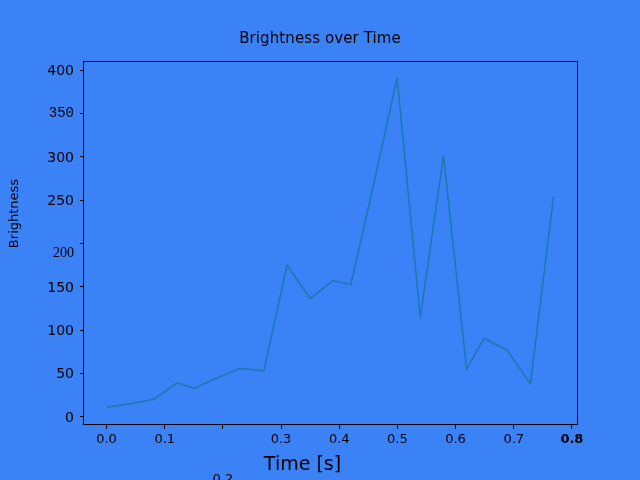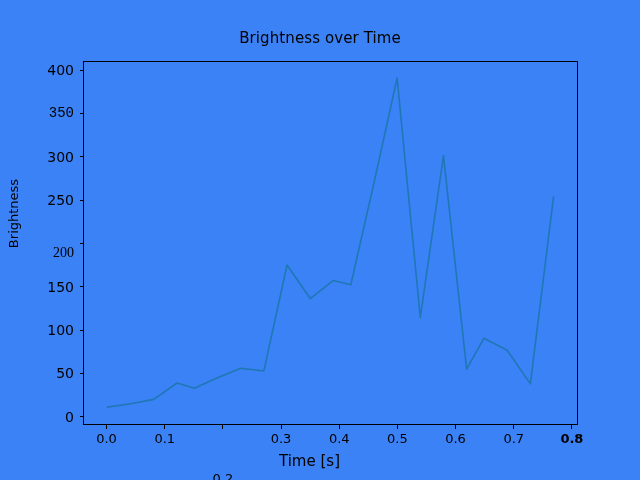--- a/index.html
+++ b/index.html
@@ -81,25 +81,25 @@
   }
   .xtick-mark {
     position: absolute;
     top: 425px;
     width: 1.1px;
     height: 4px;
     background: #000000;
   }
   #xlabel {
     position: absolute;
-    left: 8px;
+    left: 1px;
     top: 452px;
     width: 603px;
     text-align: center;
-    font-size: 15px;
+    font-size: 19px;
     color: #000000;
   }
   #ylabel {
     position: absolute;
     left: -77px;
     top: 206px;
     width: 180px;
     text-align: center;
     font-size: 13px;
     color: #000000;

